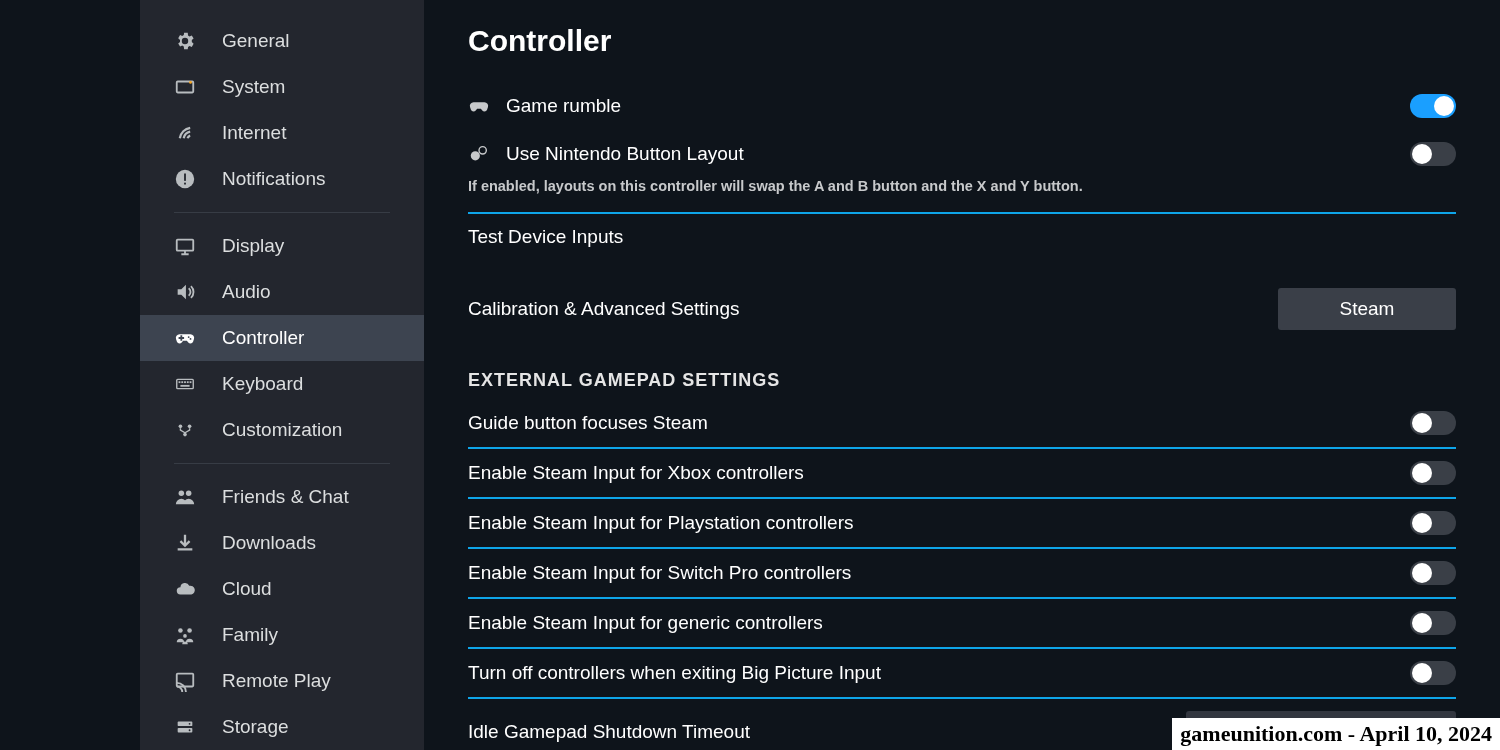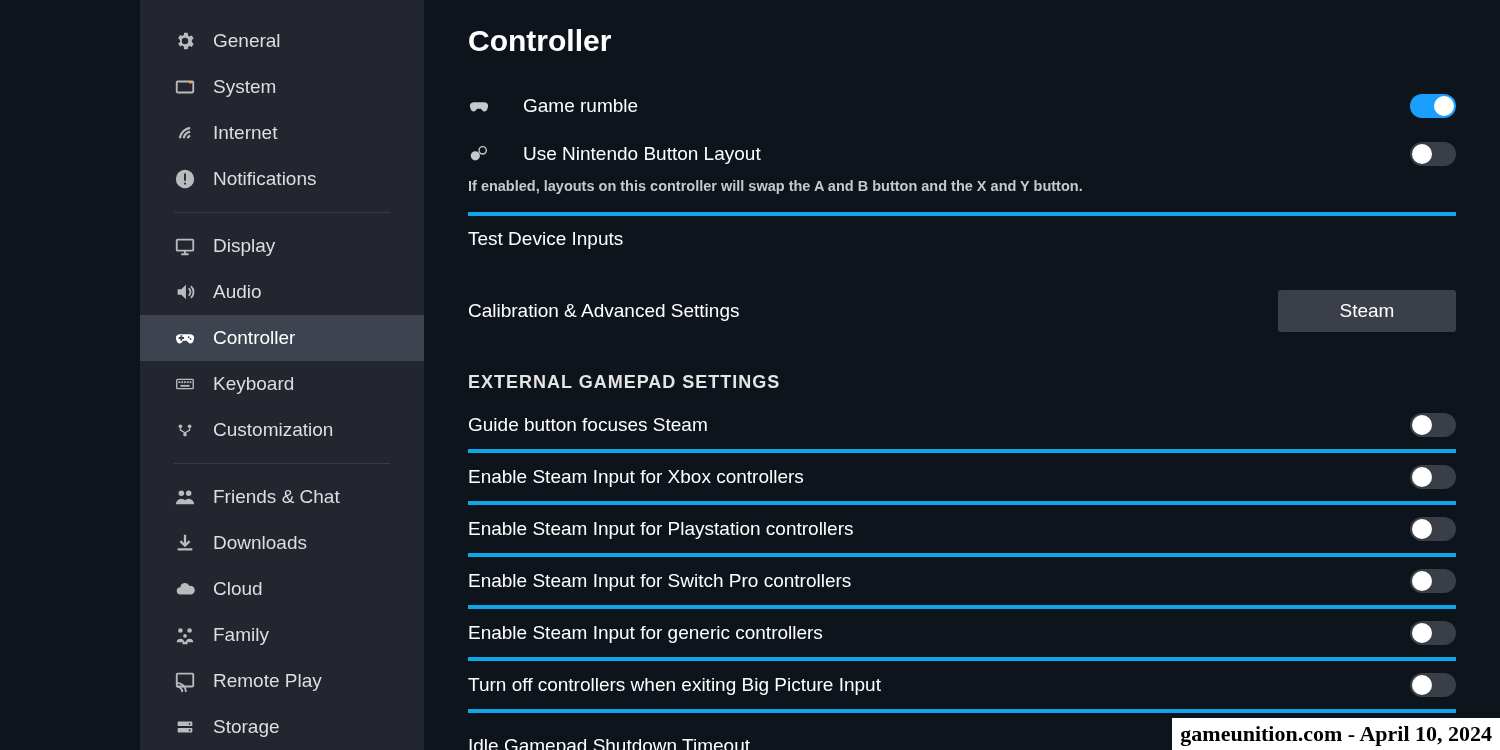--- a/index.html
+++ b/index.html
@@ -16,21 +16,21 @@
 .sidebar {
   width: 284px;
   background: #23262e;
   display: flex;
   flex-direction: column;
   padding-top: 18px;
 }
 .nav-item {
   display: flex;
   align-items: center;
-  gap: 17px;
+  gap: 26px;
   padding: 12px 34px;
   color: #dcdedf;
   font-size: 19px;
   cursor: pointer;
 }
 .nav-item.active {
   background: #3d4450;
   color: #ffffff;
 }
 .nav-item .icon {
@@ -59,23 +59,23 @@
   font-weight: 700;
   margin-bottom: 24px;
 }
 .row {
   display: flex;
   align-items: center;
   justify-content: space-between;
   padding: 12px 0;
 }
 .row-border {
-  border-bottom: 4px solid #0ea5e9;
-}
-.row-left { display: flex; align-items: center; gap: 33px; }
+  border-bottom: 2px solid #0ea5e9;
+}
+.row-left { display: flex; align-items: center; gap: 16px; }
 .row-label { font-size: 19px; color: #ffffff; }
 .row-icon {
   width: 22px;
   height: 22px;
   display: flex;
   align-items: center;
   justify-content: center;
   color: #c7c9cb;
 }
 .desc {

